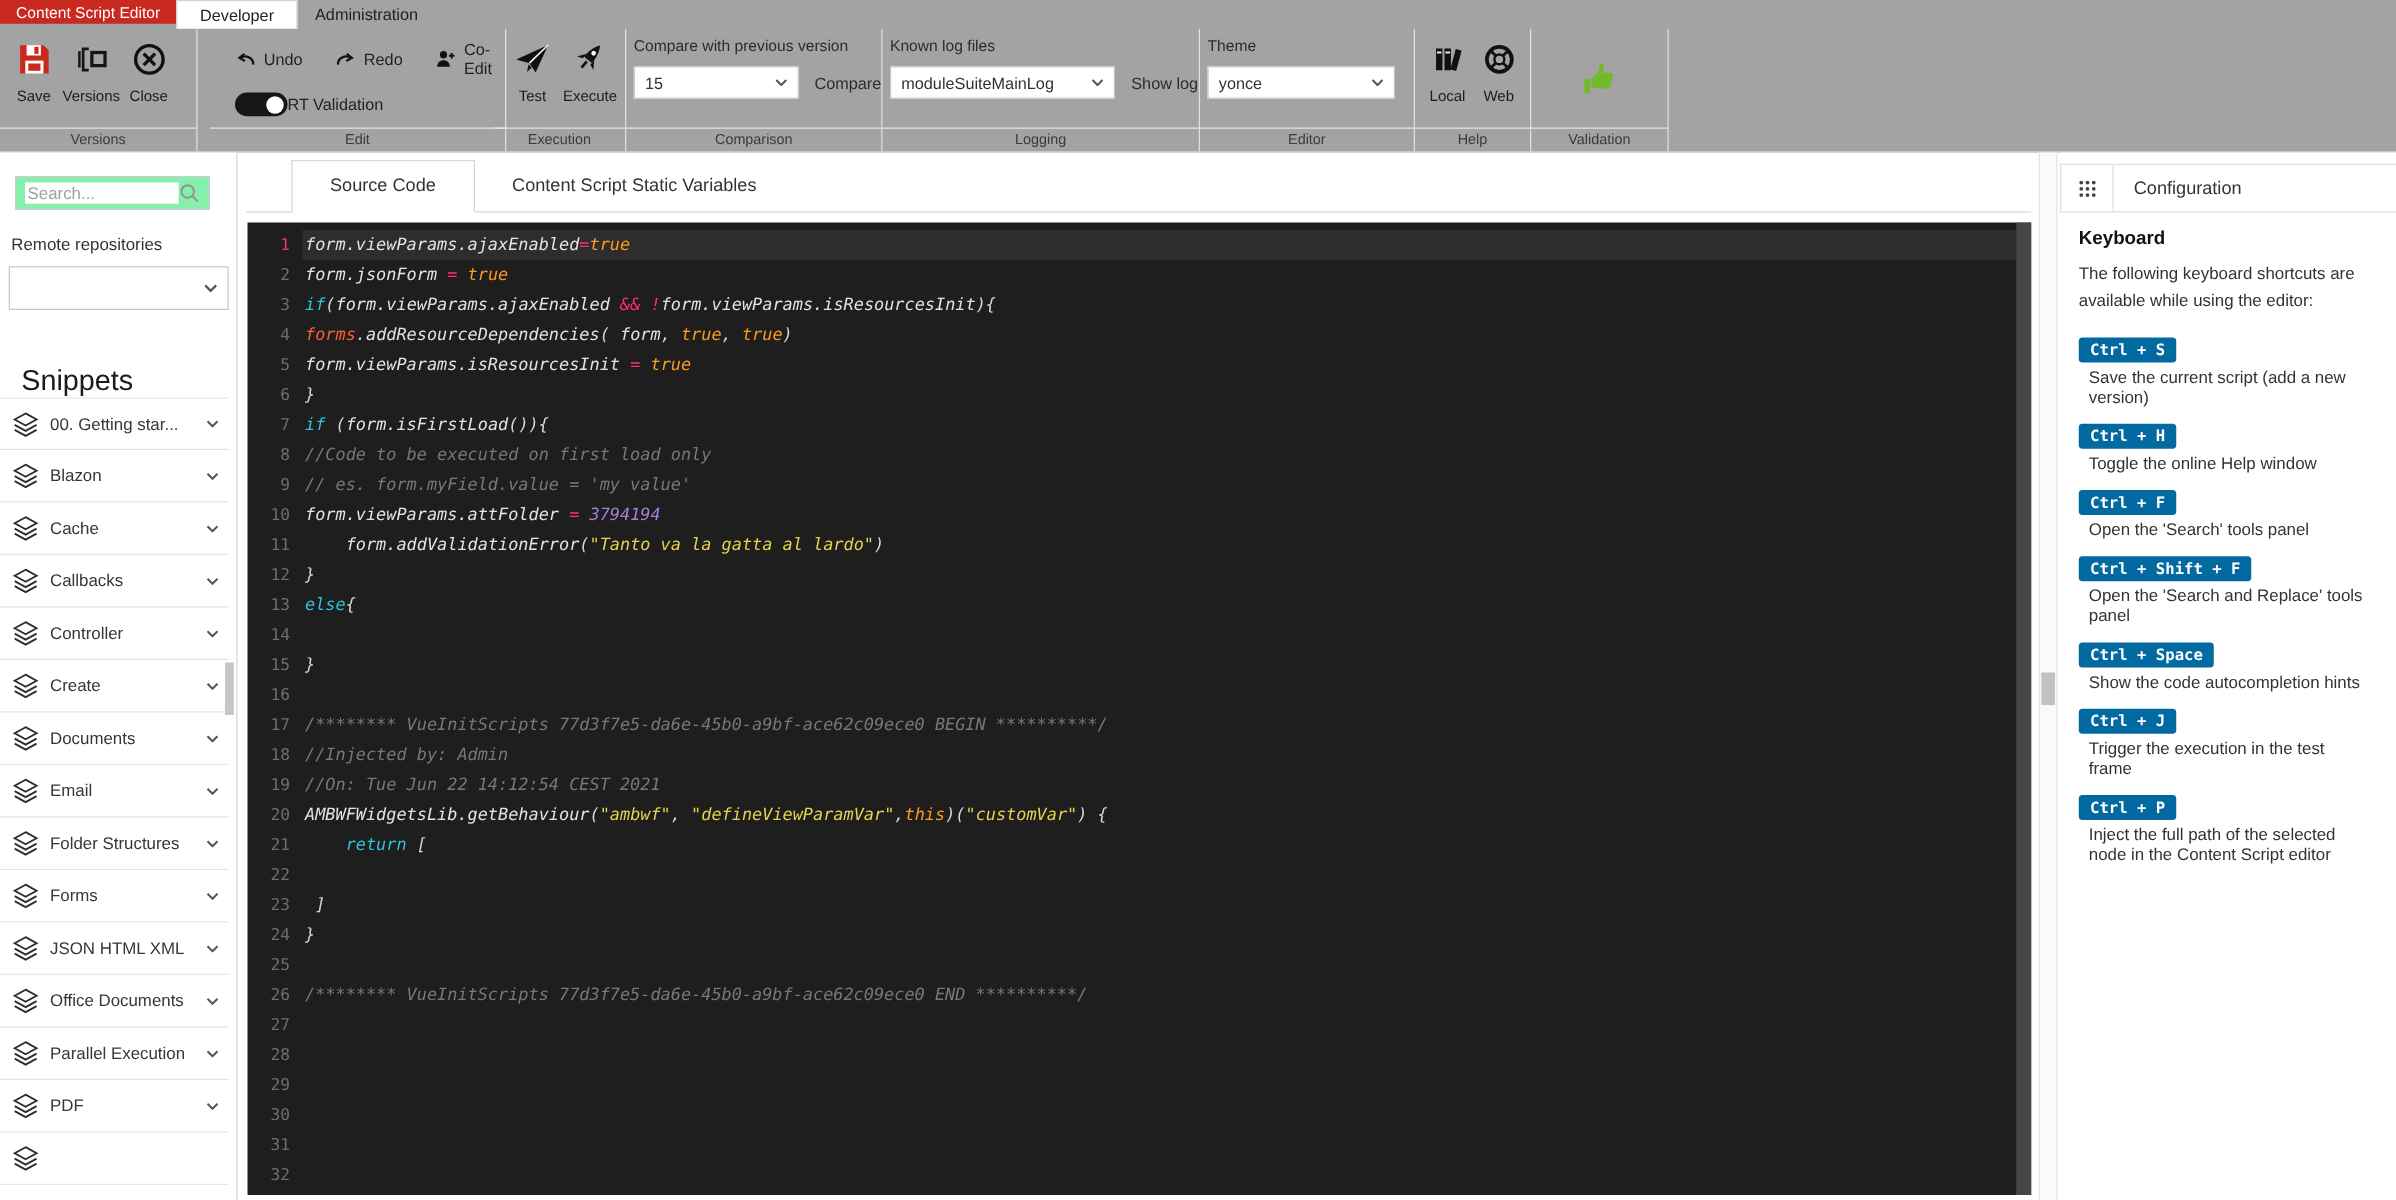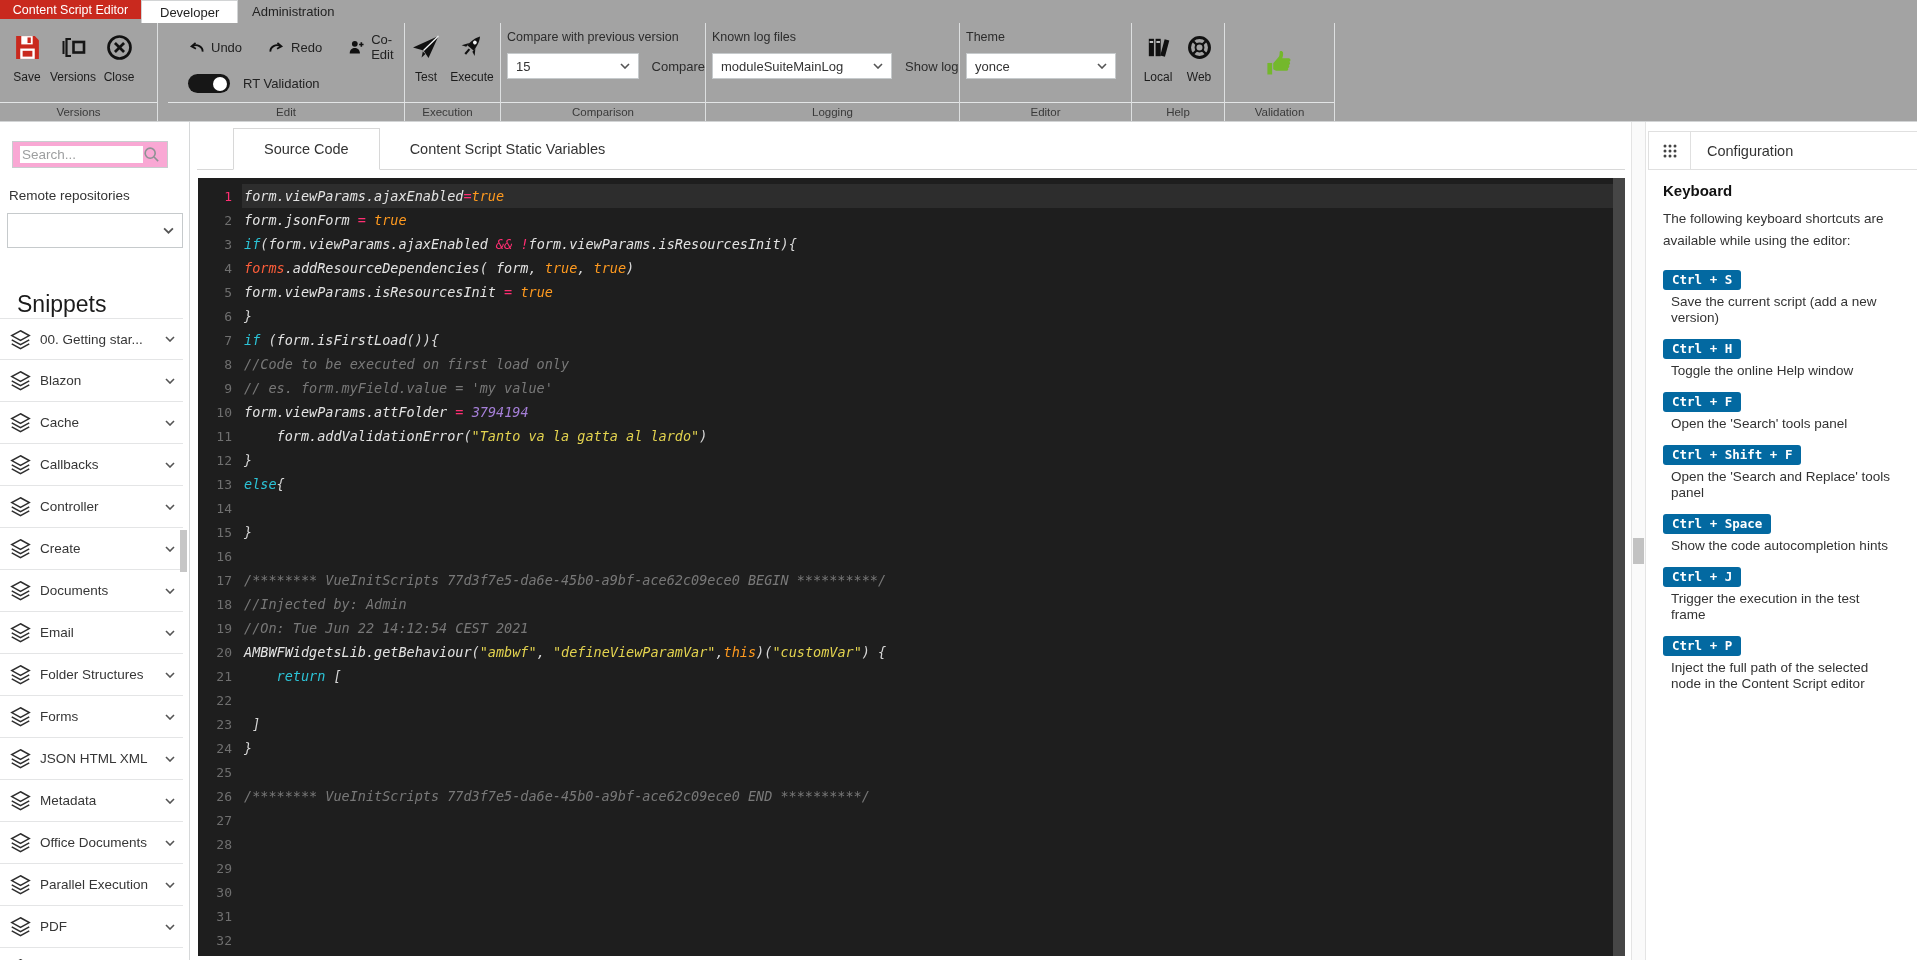--- a/index.html
+++ b/index.html
@@ -21,34 +21,34 @@
   .rgroup { position:absolute; top:23px; bottom:0; border-right:1px solid #dddfe0; }
   .rgroup-label { position:absolute; left:0; right:0; bottom:0; height:19px;
     border-top:1px solid #e3e5e6; font-size:11.5px; color:#3a3a3a;
     display:flex; align-items:center; justify-content:center; }
   .bigrow { display:flex; align-items:flex-start; }
   .bigbtn { display:flex; flex-direction:column; align-items:center;
     margin-top:7px; font-size:12px; color:#1c1c1c; cursor:pointer; min-width:46px; }
   .bigbtn .bicon { height:34px; display:flex; align-items:center; justify-content:center; margin-bottom:6px; }
   .smallrow { display:flex; align-items:center; gap:26px; padding:9px 0 0 20px; font-size:13px; }
   .smallbtn { display:flex; align-items:center; gap:6px; cursor:pointer; }
-  .togglerow { display:flex; align-items:center; gap:13px; padding:12px 0 0 20px; font-size:13px; }
+  .togglerow { display:flex; align-items:center; padding:12px 0 0 20px; font-size:13px; }
   .toggle { width:42px; height:19px; border-radius:10px; background:#161616; position:relative; cursor:pointer; }
   .toggle .knob { position:absolute; right:3px; top:2.5px; width:14px; height:14px; border-radius:50%; background:#fff; }
   .fgroup-label { font-size:12.5px; color:#2c2c2c; margin:7px 0 9px 6px; white-space:nowrap; }
   .selrow { display:flex; align-items:center; gap:13px; margin-left:6px; }
   .sel { background:#fff; border:1px solid #c6cacc; height:26px; display:flex;
     align-items:center; justify-content:space-between; padding:0 8px;
     font-size:13px; color:#333; cursor:pointer; }
   .txtbtn { font-size:13px; color:#2c2c2c; cursor:pointer; white-space:nowrap; }
   
   .sidebar { position:absolute; left:0; top:122px; width:190px; height:838px;
     background:#fff; border-right:1px solid #d6d8d9; }
   .search-box { position:absolute; left:12px; top:19px; width:156px; height:27px;
-    border:1px solid #c9cdcf; background:#f9a8d4; display:flex; align-items:center; padding:0 7px; }
+    border:1px solid #c9cdcf; background:#86efac; display:flex; align-items:center; padding:0 7px; }
   .search-box input { border:none; outline:none; flex:1; min-width:0;
     font-family:"Liberation Sans",sans-serif; font-size:13.5px; color:#444; }
   .search-box input::placeholder { color:#9d9fa0; }
   .remote-label { position:absolute; left:9px; top:66px; font-size:13.5px; color:#333; }
   .remote-select { position:absolute; left:7px; top:91px; width:176px; height:35px; }
   .snippets-title { position:absolute; left:17px; top:142px; font-size:23px; color:#1b1b1b;margin-top:27px; }
   .snip-list { position:absolute; left:0; top:196px; width:183px; }
   .snip-row { height:42px; display:flex; align-items:center; border-bottom:1px solid #e4e5e6; cursor:pointer; }
   .snip-row:first-child { border-top:1px solid #e4e5e6; }
   .snip-icon { width:40px; display:flex; justify-content:center; }
@@ -492,35 +492,20 @@
         </span>
       </div>
       <div class="snip-row">
         <span class="snip-icon">
           <svg viewBox="0 0 26 24" width="23" height="21">
             <path d="M13 2 L23 7.5 13 13 3 7.5 Z" fill="none" stroke="#2e2e2e" stroke-width="1.7"></path>
             <path d="M3 12.5 L13 18 23 12.5" fill="none" stroke="#2e2e2e" stroke-width="1.7"></path>
             <path d="M3 17 L13 22.5 23 17" fill="none" stroke="#2e2e2e" stroke-width="1.7"></path>
           </svg>
         </span>
-        <span class="snip-label">Metadata</span>
-        <span class="snip-chev">
-          <svg viewBox="0 0 10 6" width="10" height="6">
-            <path d="M1 1 L5 5 L9 1" fill="none" stroke="#555" stroke-width="1.6"></path>
-          </svg>
-        </span>
-      </div>
-      <div class="snip-row">
-        <span class="snip-icon">
-          <svg viewBox="0 0 26 24" width="23" height="21">
-            <path d="M13 2 L23 7.5 13 13 3 7.5 Z" fill="none" stroke="#2e2e2e" stroke-width="1.7"></path>
-            <path d="M3 12.5 L13 18 23 12.5" fill="none" stroke="#2e2e2e" stroke-width="1.7"></path>
-            <path d="M3 17 L13 22.5 23 17" fill="none" stroke="#2e2e2e" stroke-width="1.7"></path>
-          </svg>
-        </span>
         <span class="snip-label">Office Documents</span>
         <span class="snip-chev">
           <svg viewBox="0 0 10 6" width="10" height="6">
             <path d="M1 1 L5 5 L9 1" fill="none" stroke="#555" stroke-width="1.6"></path>
           </svg>
         </span>
       </div>
       <div class="snip-row">
         <span class="snip-icon">
           <svg viewBox="0 0 26 24" width="23" height="21">

